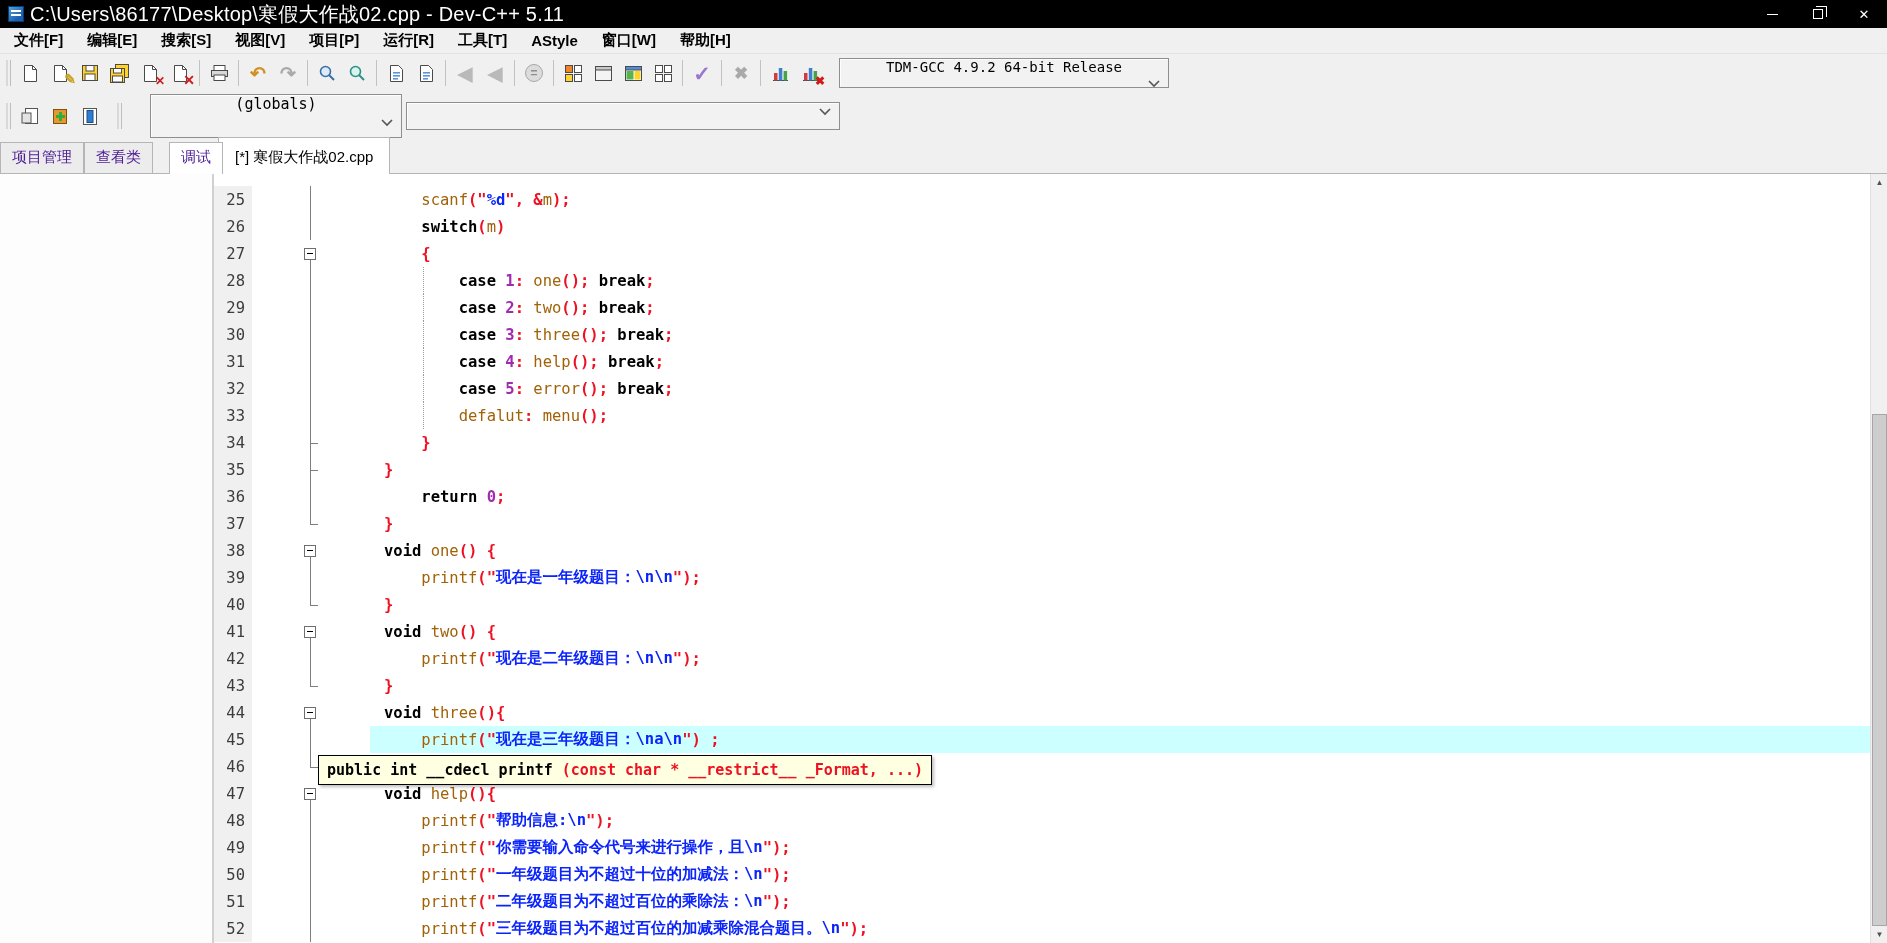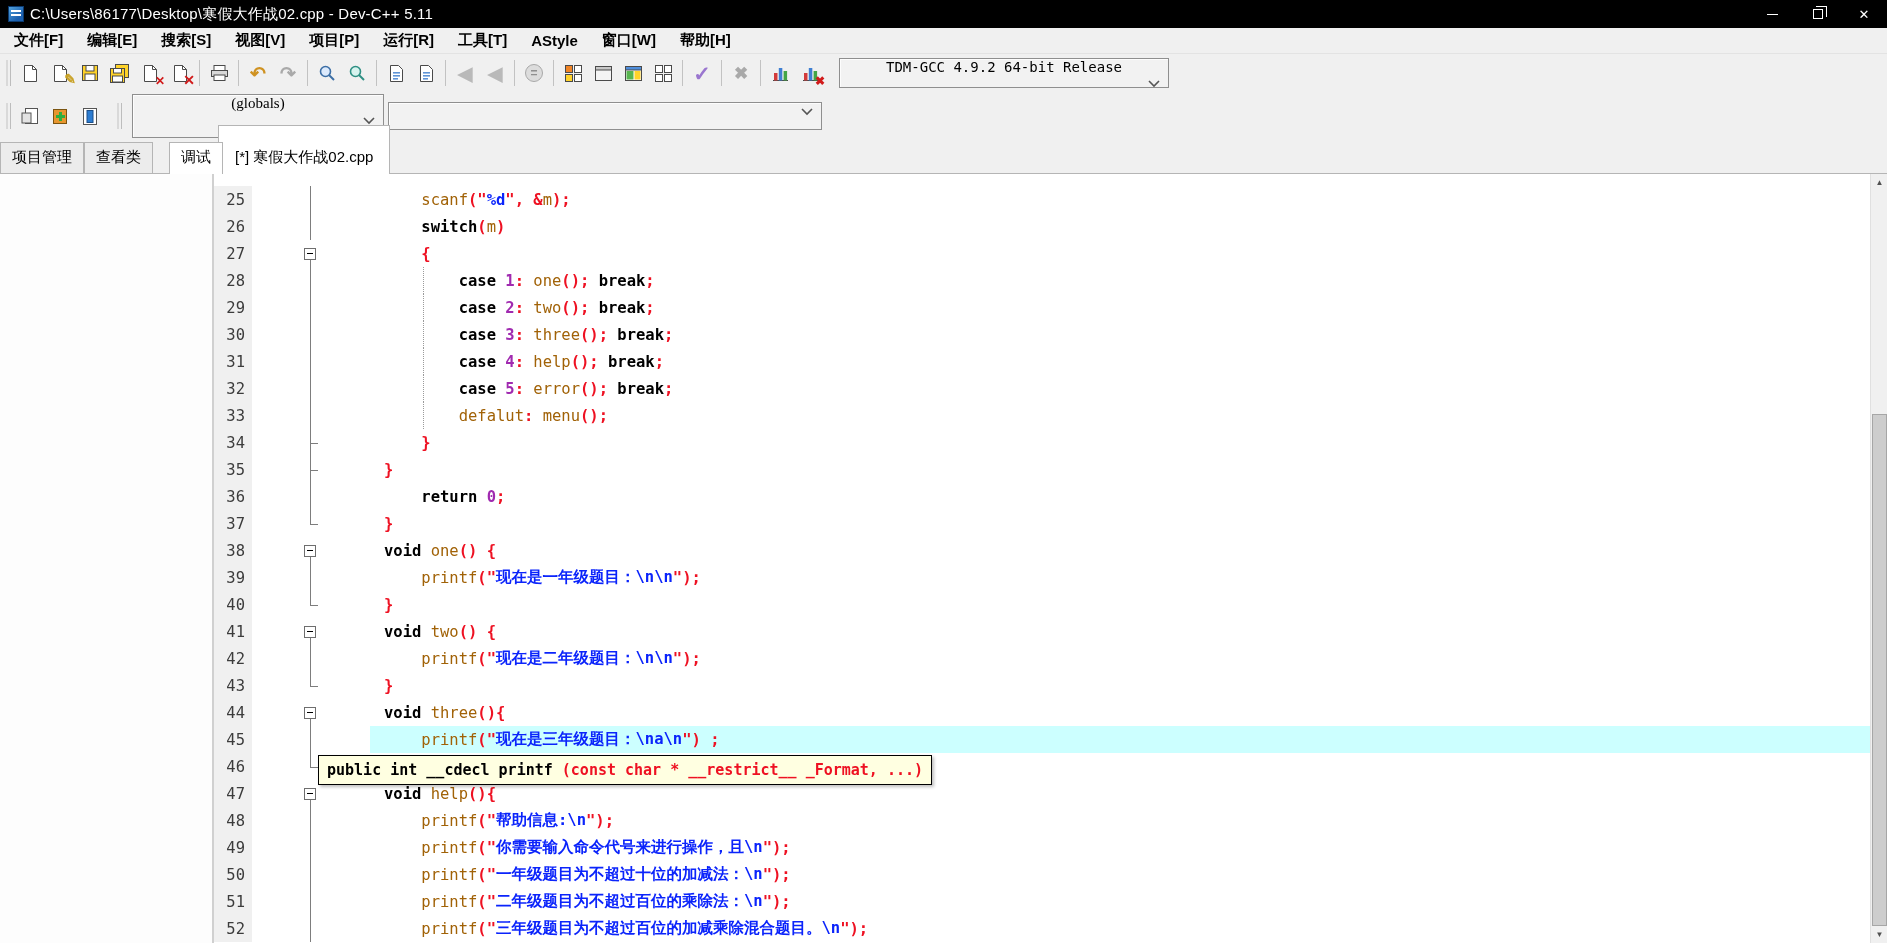--- a/index.html
+++ b/index.html
@@ -7,21 +7,21 @@
               font-family:"Liberation Sans", sans-serif; }
   body { position:relative; }
 
   
   .titlebar { height:28px; background:#000; color:#fff; display:flex; align-items:center; }
   .app-icon { width:16px; height:16px; margin:0 6px 0 8px;
               background:linear-gradient(135deg,#57a8e0 0%,#1b5fae 70%);
               box-shadow:inset 0 0 0 1px #0c3a6e; position:relative; }
   .app-icon::after{ content:""; position:absolute; left:3px; top:4px; width:10px; height:2px;
               background:#fff; box-shadow:0 4px 0 #fff; }
-  .title-text { font-size:15px; letter-spacing:.2px; }
+  .title-text { font-size:20px; letter-spacing:.2px; }
   .win-ctrls { margin-left:auto; display:flex; height:100%; }
   .win-btn { width:46px; height:100%; display:flex; align-items:center; justify-content:center;
              color:#fff; font-size:13px; }
   .glyph-restore { width:10px; height:10px; border:1px solid #fff; position:relative; }
   .glyph-restore::before { content:""; position:absolute; left:2px; top:-4px; width:10px; height:10px;
              border:1px solid #fff; border-left:none; border-bottom:none; }
   .glyph-min { width:11px; height:1px; background:#fff; }
 
   
   .menubar { height:26px; background:#f0f0f0; display:flex; align-items:center; padding-left:2px;
@@ -40,31 +40,31 @@
   .ov { position:absolute; right:0; bottom:1px; font-size:12px; font-weight:bold; line-height:1; }
   .xred { color:#d11a1a; }
   .pencil { color:#c9a227; right:-1px; bottom:2px; font-size:14px; }
   .pausedisc { width:18px; height:18px; border-radius:50%; background:#dcdcdc; border:1px solid #a8a8a8;
             color:#8f8f8f; font-weight:bold; font-size:12px; display:flex; align-items:center; justify-content:center; }
   .combo { height:30px; background:#f2f2f2; border:1px solid #8f8f8f; display:flex; align-items:center;
            padding:0 8px; font-family:"DejaVu Sans Mono", monospace; font-size:14px; color:#000;
            box-shadow:inset 1px 1px 0 #fdfdfd;flex-direction:column; }
   .combo .chev { margin-left:auto; }
   .compiler-combo { width:330px; margin-left:14px; }
-  .globals-combo { width:252px; height:44px; margin-left:6px; font-size:15px;font-family:Liberation Serif, serif; }
+  .globals-combo { width:252px; height:44px; margin-left:24px; font-size:15px; }
   .members-combo { width:434px; height:28px; margin-left:4px; }
 
   
   .tabrow { height:34px; display:flex; align-items:flex-end; background:#f0f0f0;
             border-bottom:1px solid #b5b5b5; }
   .left-tabs { width:214px; display:flex; align-items:flex-end; flex:none; }
   .ltab { font-size:15px; padding:5px 11px 6px; border:1px solid #b5b5b5; border-bottom:none;
-          background:#ececec; color:#000000; white-space:nowrap; }
+          background:#ececec; color:#4c1d95; white-space:nowrap; }
   .ltab.active { background:#fff; position:relative; margin-bottom:-1px; padding-bottom:7px;margin-left:16px; }
-  .etab { font-size:15px; padding:22px 16px 7px; border:1px solid #b5b5b5; border-bottom:none;
+  .etab { font-size:15px; padding:10px 16px 7px; border:1px solid #b5b5b5; border-bottom:none;
           background:#fff; margin-left:4px; margin-bottom:-1px; white-space:nowrap; }
 
   
   .main { display:flex; height:769px; background:#fff; position:relative; }
   .side-panel { width:214px; flex:none; background:#fdfdfd; border-right:2px solid #d0d0d0; }
   .editor { flex:1; background:#fff; overflow:hidden; position:relative; padding-top:12px;
             font-family:"DejaVu Sans Mono", monospace; font-size:15.5px; }
   .row { display:flex; height:27px; align-items:center; position:relative;gap:48px; }
   .gut { width:38px; flex:none; height:100%; background:#f0f0f0; color:#3c3c3c;
          display:flex; align-items:center; justify-content:flex-end; padding-right:7px;

